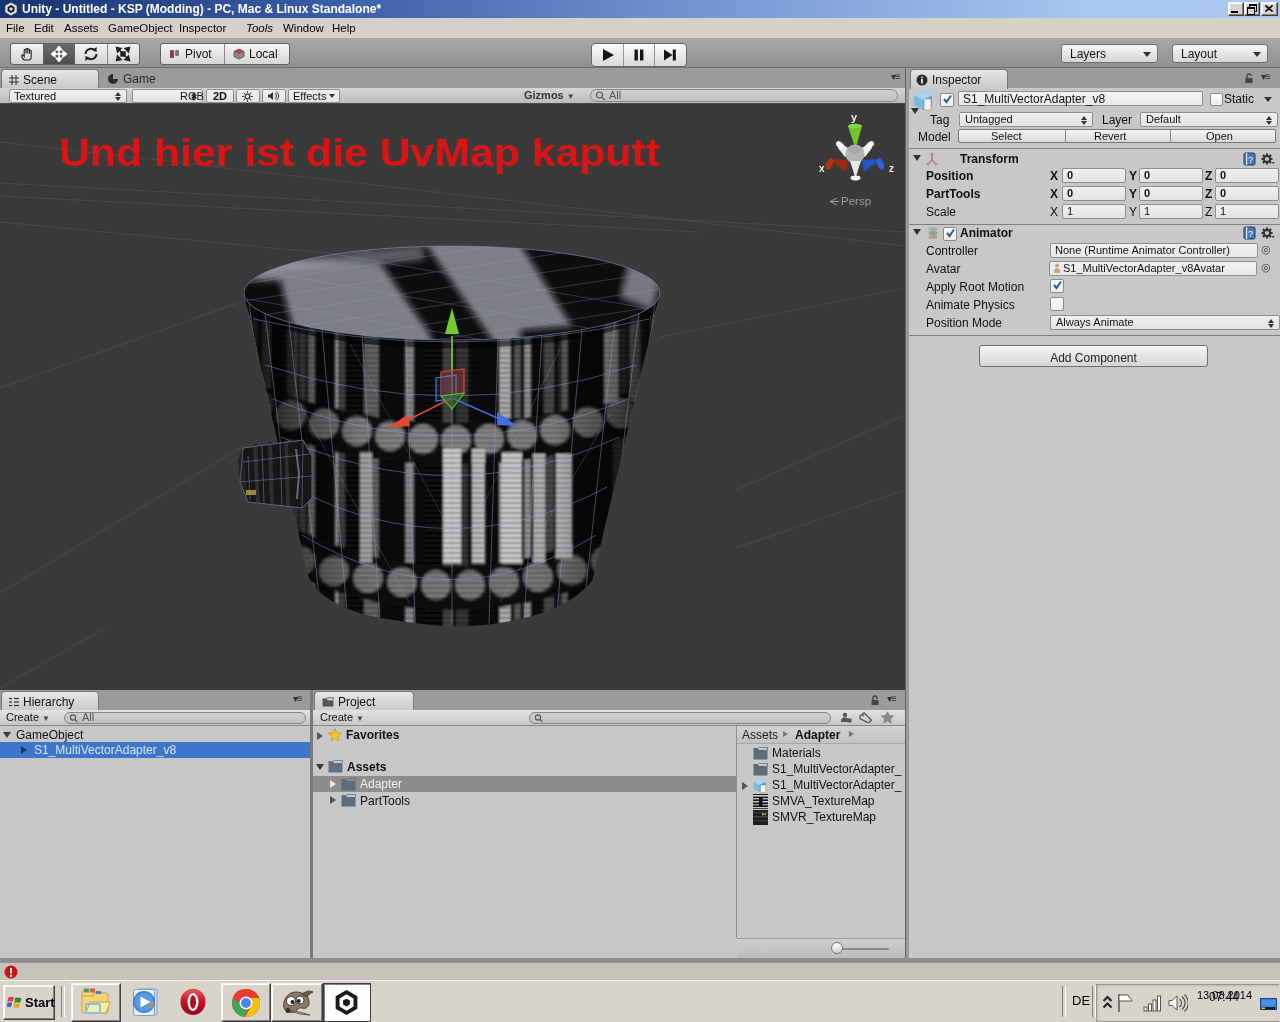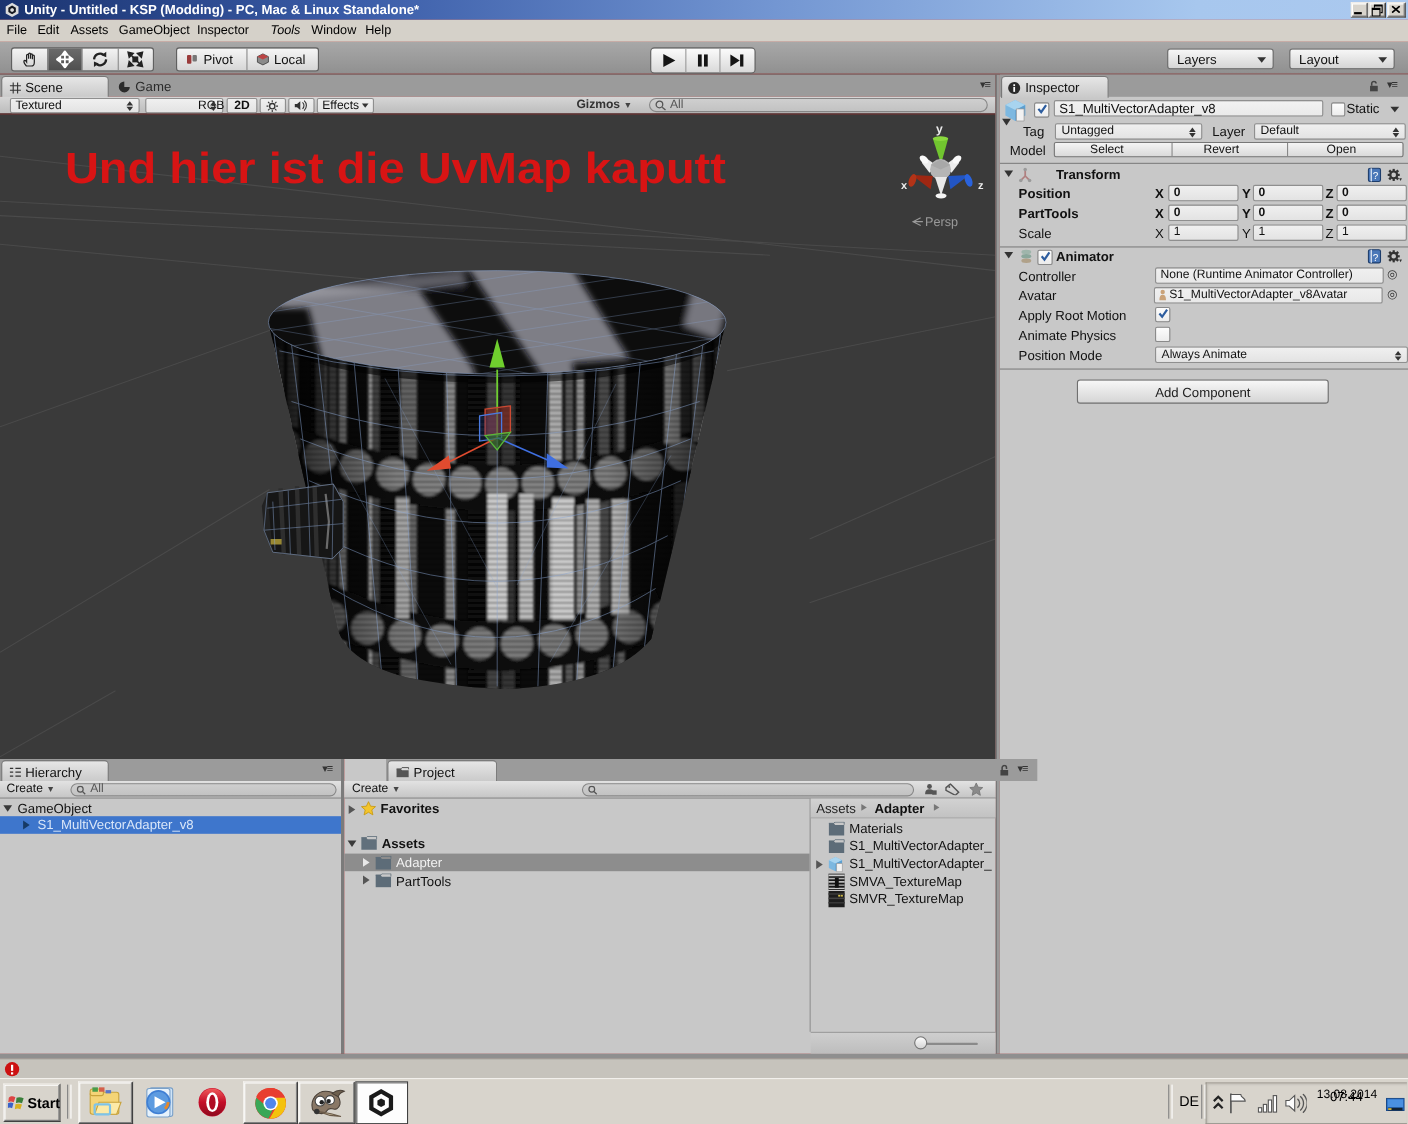--- a/index.html
+++ b/index.html
@@ -664,21 +664,21 @@
     <span class="abs lbl" style="left:16px;top:38px;">GameObject</span>
     <div class="abs" style="left:0;top:52px;width:310px;height:16px;background:#3e76cc;">
       <div class="tri-r abs" style="left:21px;top:4px;border-left-color:#163a66;"></div>
       <span class="abs" style="left:34px;top:1px;font-size:12px;color:#d9e6f8;">S1_MultiVectorAdapter_v8</span>
     </div>
   </div>
 
   <div class="abs" style="left:310px;top:690px;width:3px;height:268px;background:#7b7b7b;"></div>
 
   <div class="abs" style="left:313px;top:690px;width:592px;height:268px;background:#c8c8c8;">
-    <div class="abs" style="left:0;top:0;width:592px;height:20px;background:#9b9b9b;margin-left:38px;">
+    <div class="abs" style="left:0;top:0;width:592px;height:20px;background:#9b9b9b;">
       <div class="abs tab" style="left:1px;top:1px;width:98px;height:19px;">
         <svg class="abs" style="left:7px;top:5px" width="12" height="10" viewBox="0 0 12 10">
           <path d="M0.5 2 L4.5 2 L5.5 3.2 L11.5 3.2 L11.5 9.5 L0.5 9.5 Z" fill="#555"></path>
           <path d="M0.5 2 L4.5 2 L5.5 0.8 L11.5 0.8 L11.5 2.4" fill="none" stroke="#555" stroke-width="0.9"></path>
         </svg>
         <span class="abs" style="left:23px;top:3px;font-size:12px;color:#111;">Project</span>
       </div>
       <svg class="abs" style="left:557px;top:5px" width="10" height="11" viewBox="0 0 10 11">
         <rect x="1.5" y="5" width="7" height="5" fill="#444"></rect>
           <path d="M3 5 L3 3 A2 2 0 0 1 7 3 L7 4" fill="none" stroke="#444" stroke-width="1.4"></path>

